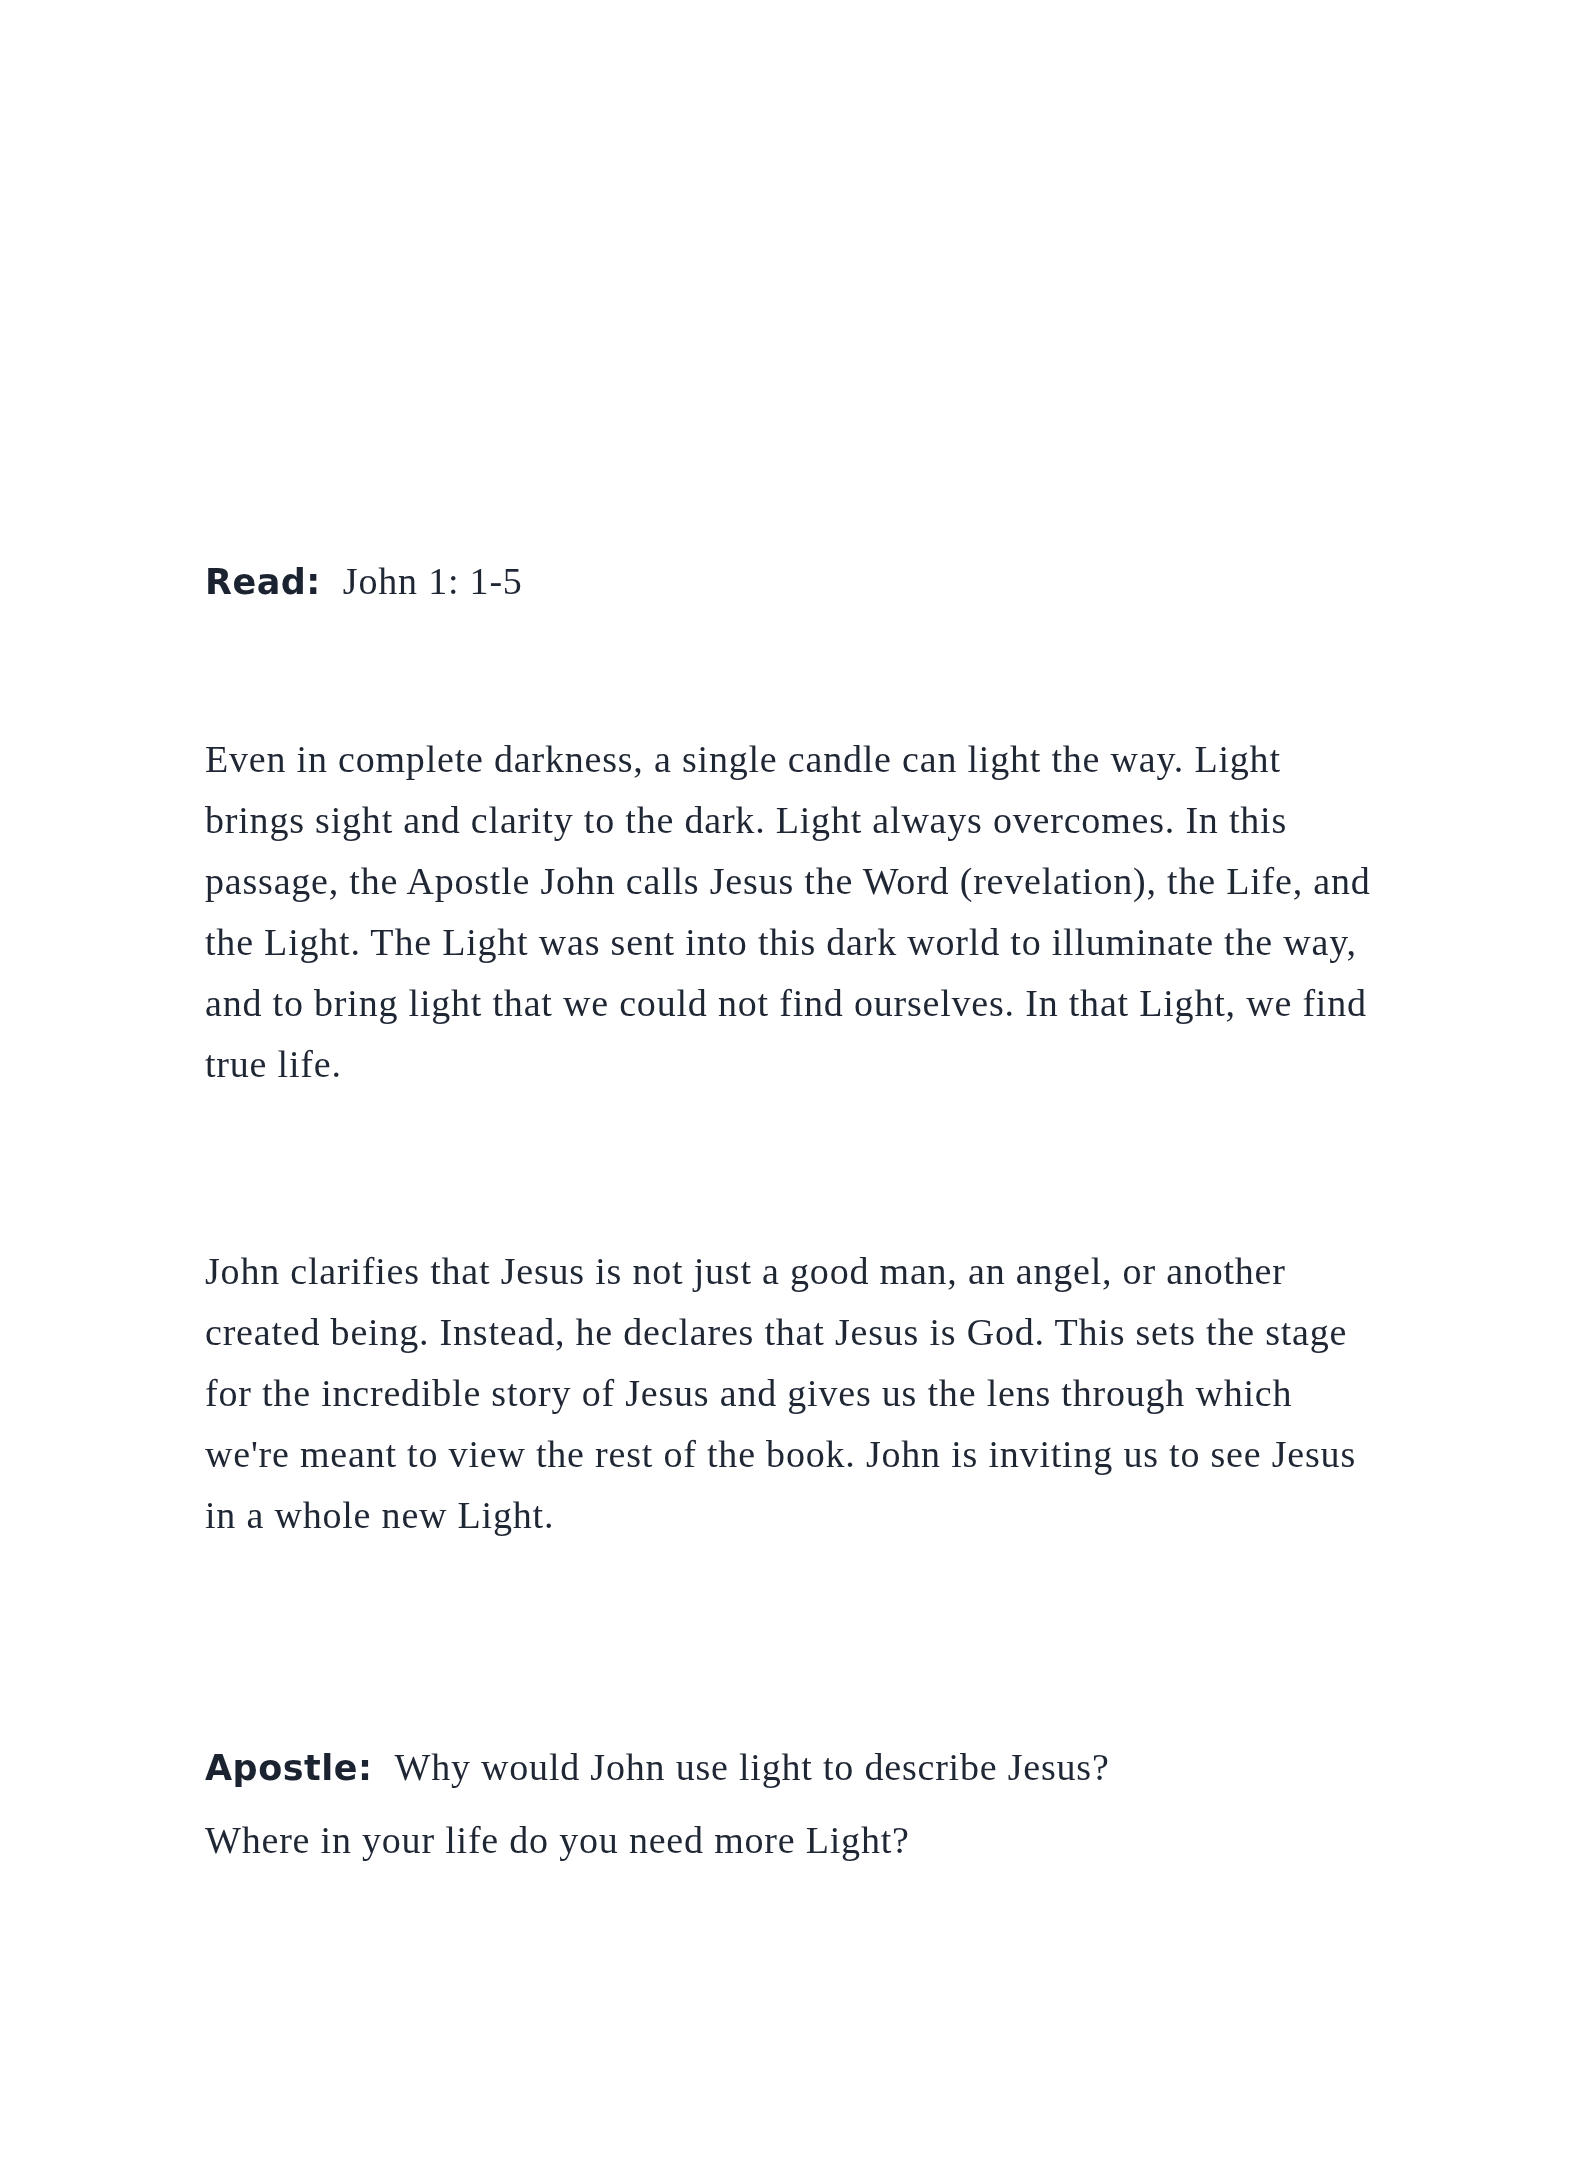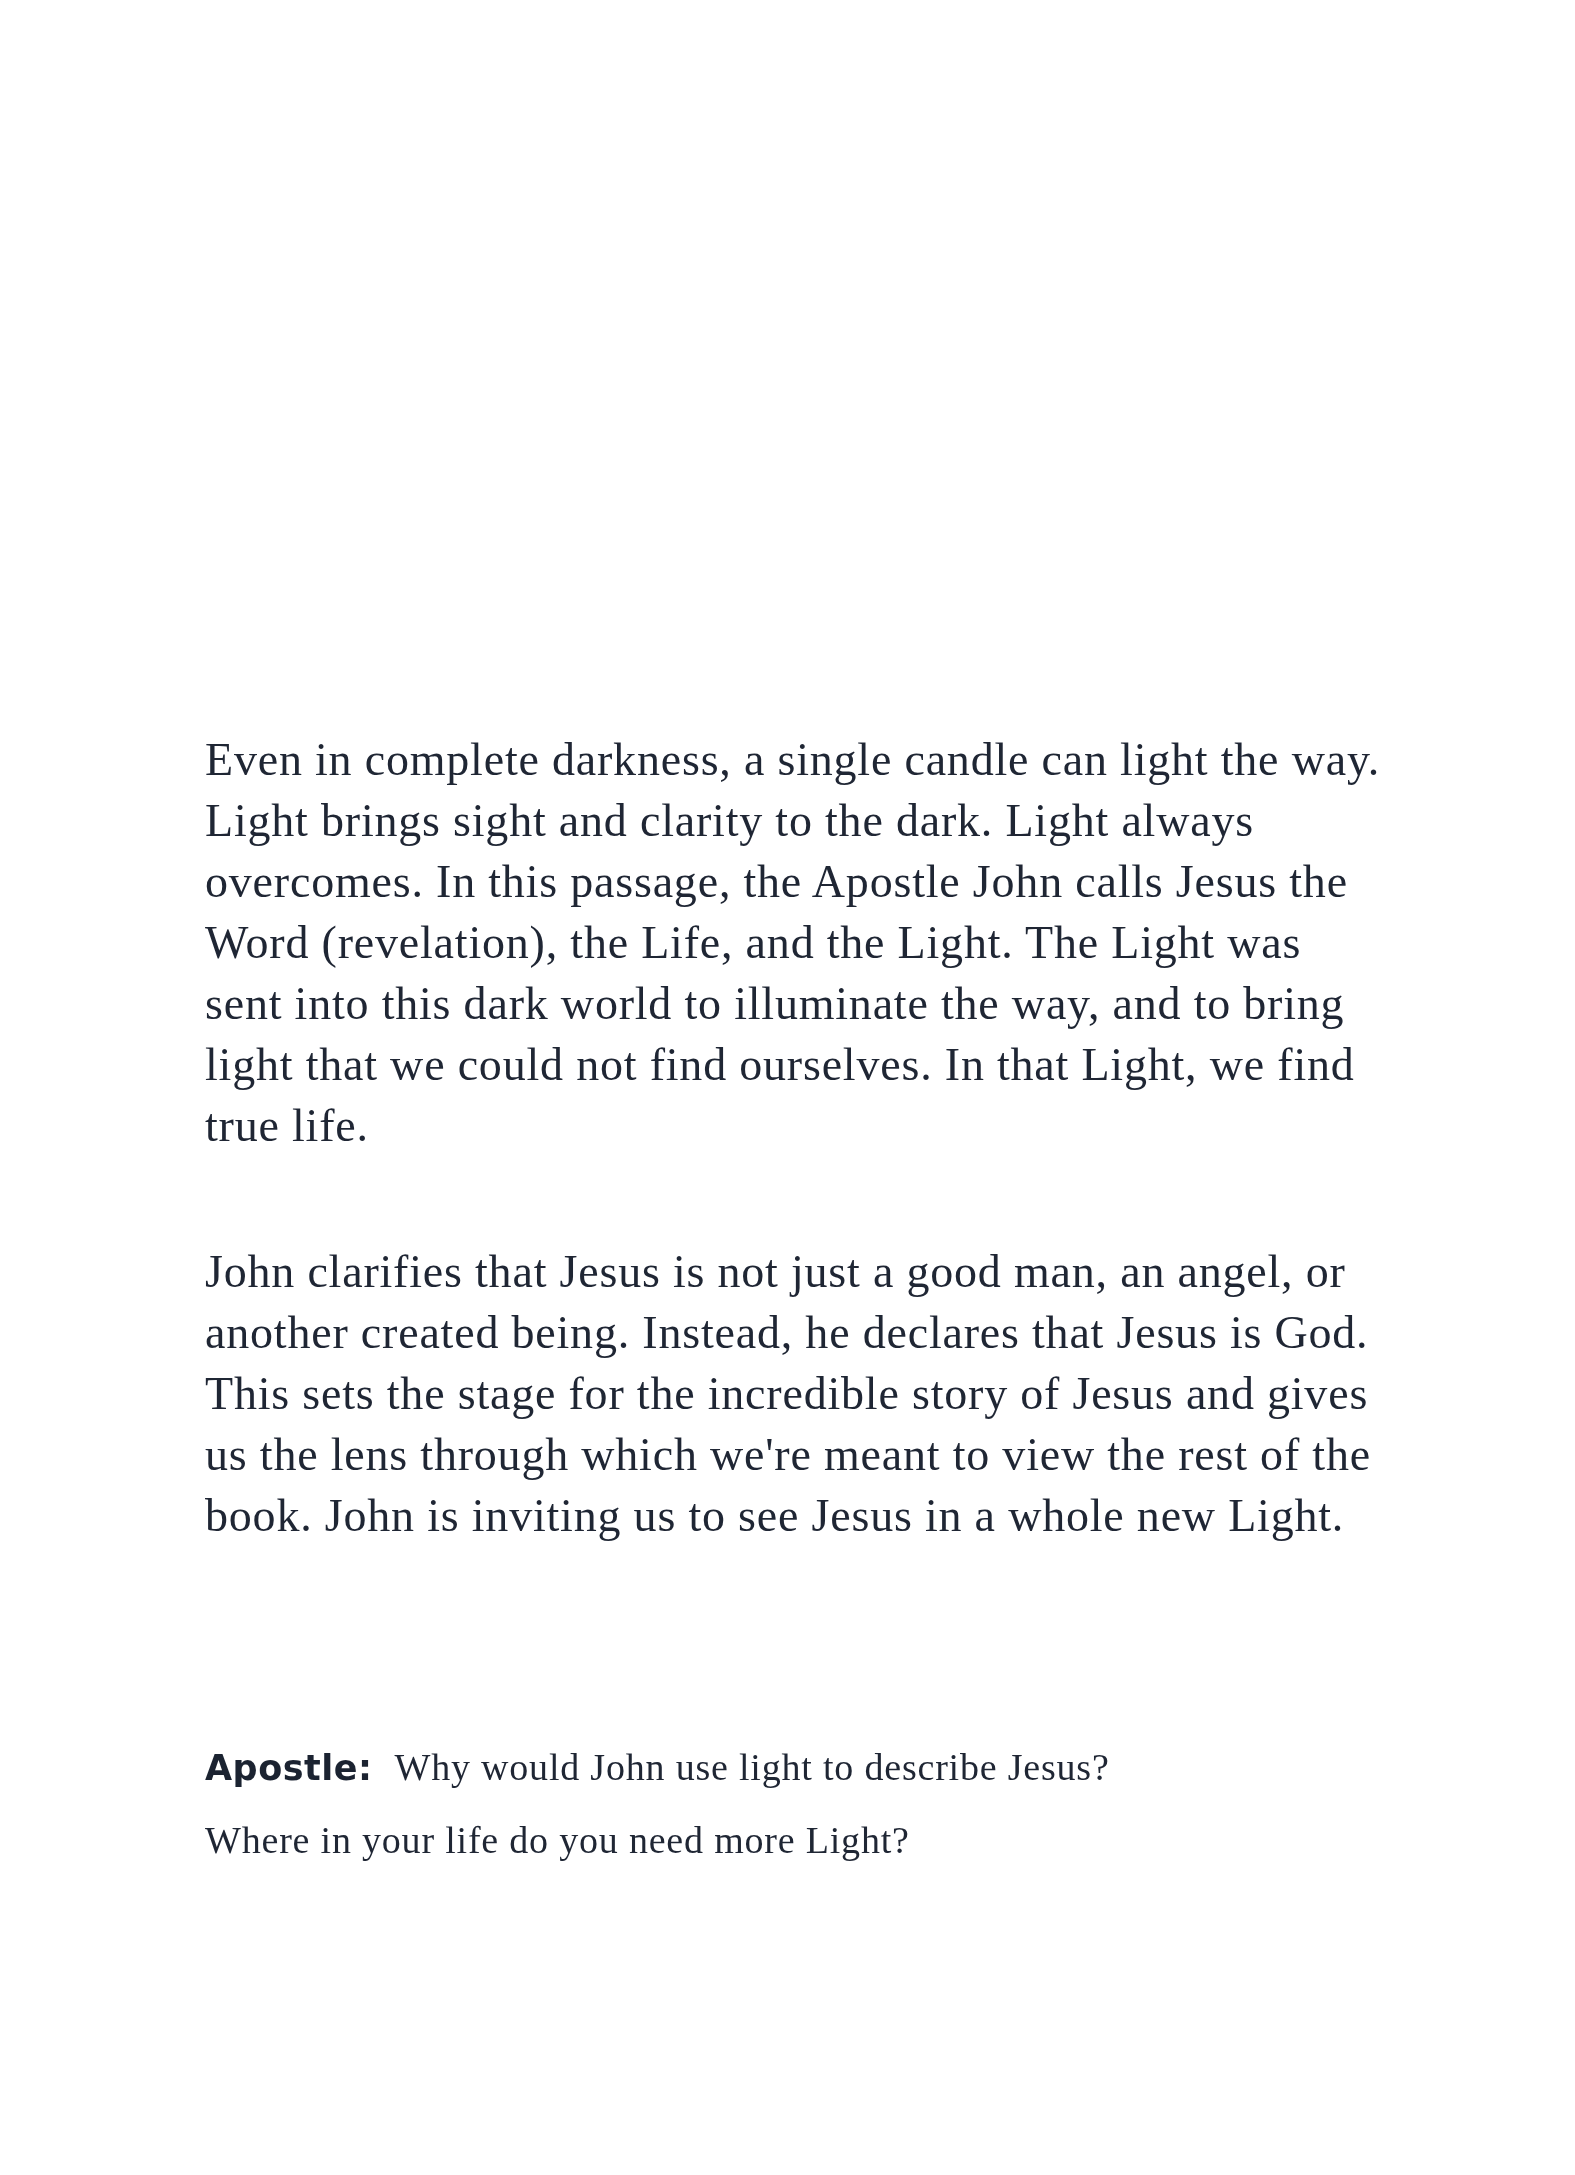--- a/index.html
+++ b/index.html
@@ -50,21 +50,21 @@
     font-family: "Liberation Serif", serif;
     font-size: 38px;
     letter-spacing: 0.8px;
     color: #1f2634;
   }
   .body-para {
     position: absolute;
     left: 205px;
     width: 1180px;
     font-family: "Liberation Serif", serif;
-    font-size: 46px;
+    font-size: 38px;
     line-height: 61px;
     letter-spacing: 0.8px;
     color: #1f2634;
     margin: 0;
   }
   .para-1 { top: 729px; }
   .para-2 { top: 1241px; }
   .reflect-block {
     position: absolute;
     top: 1737px;
@@ -83,20 +83,23 @@
     line-height: 61px;
     letter-spacing: 0.8px;
   }
 </style>
 </head>
 <body>
 
 <div class="page">
 
 
+  <div class="read-line">
+    <span class="section-label">Read:</span><span class="serif-text">John 1: 1-5</span>
+  </div>
 
   <p class="body-para para-1">Even in complete darkness, a single candle can light the way. Light brings sight and clarity to the dark. Light always overcomes. In this passage, the Apostle John calls Jesus the Word (revelation), the Life, and the Light. The Light was sent into this dark world to illuminate the way, and to bring light that we could not find ourselves. In that Light, we find true life.</p>
 
   <p class="body-para para-2">John clarifies that Jesus is not just a good man, an angel, or another created being. Instead, he declares that Jesus is God. This sets the stage for the incredible story of Jesus and gives us the lens through which we're meant to view the rest of the book. John is inviting us to see Jesus in a whole new Light.</p>
 
   <div class="reflect-block">
     <div class="reflect-line-1">
       <span class="section-label">Apostle:</span><span class="serif-text">Why would John use light to describe Jesus?</span>
     </div>
     <div class="reflect-line-2">Where in your life do you need more Light?</div>

